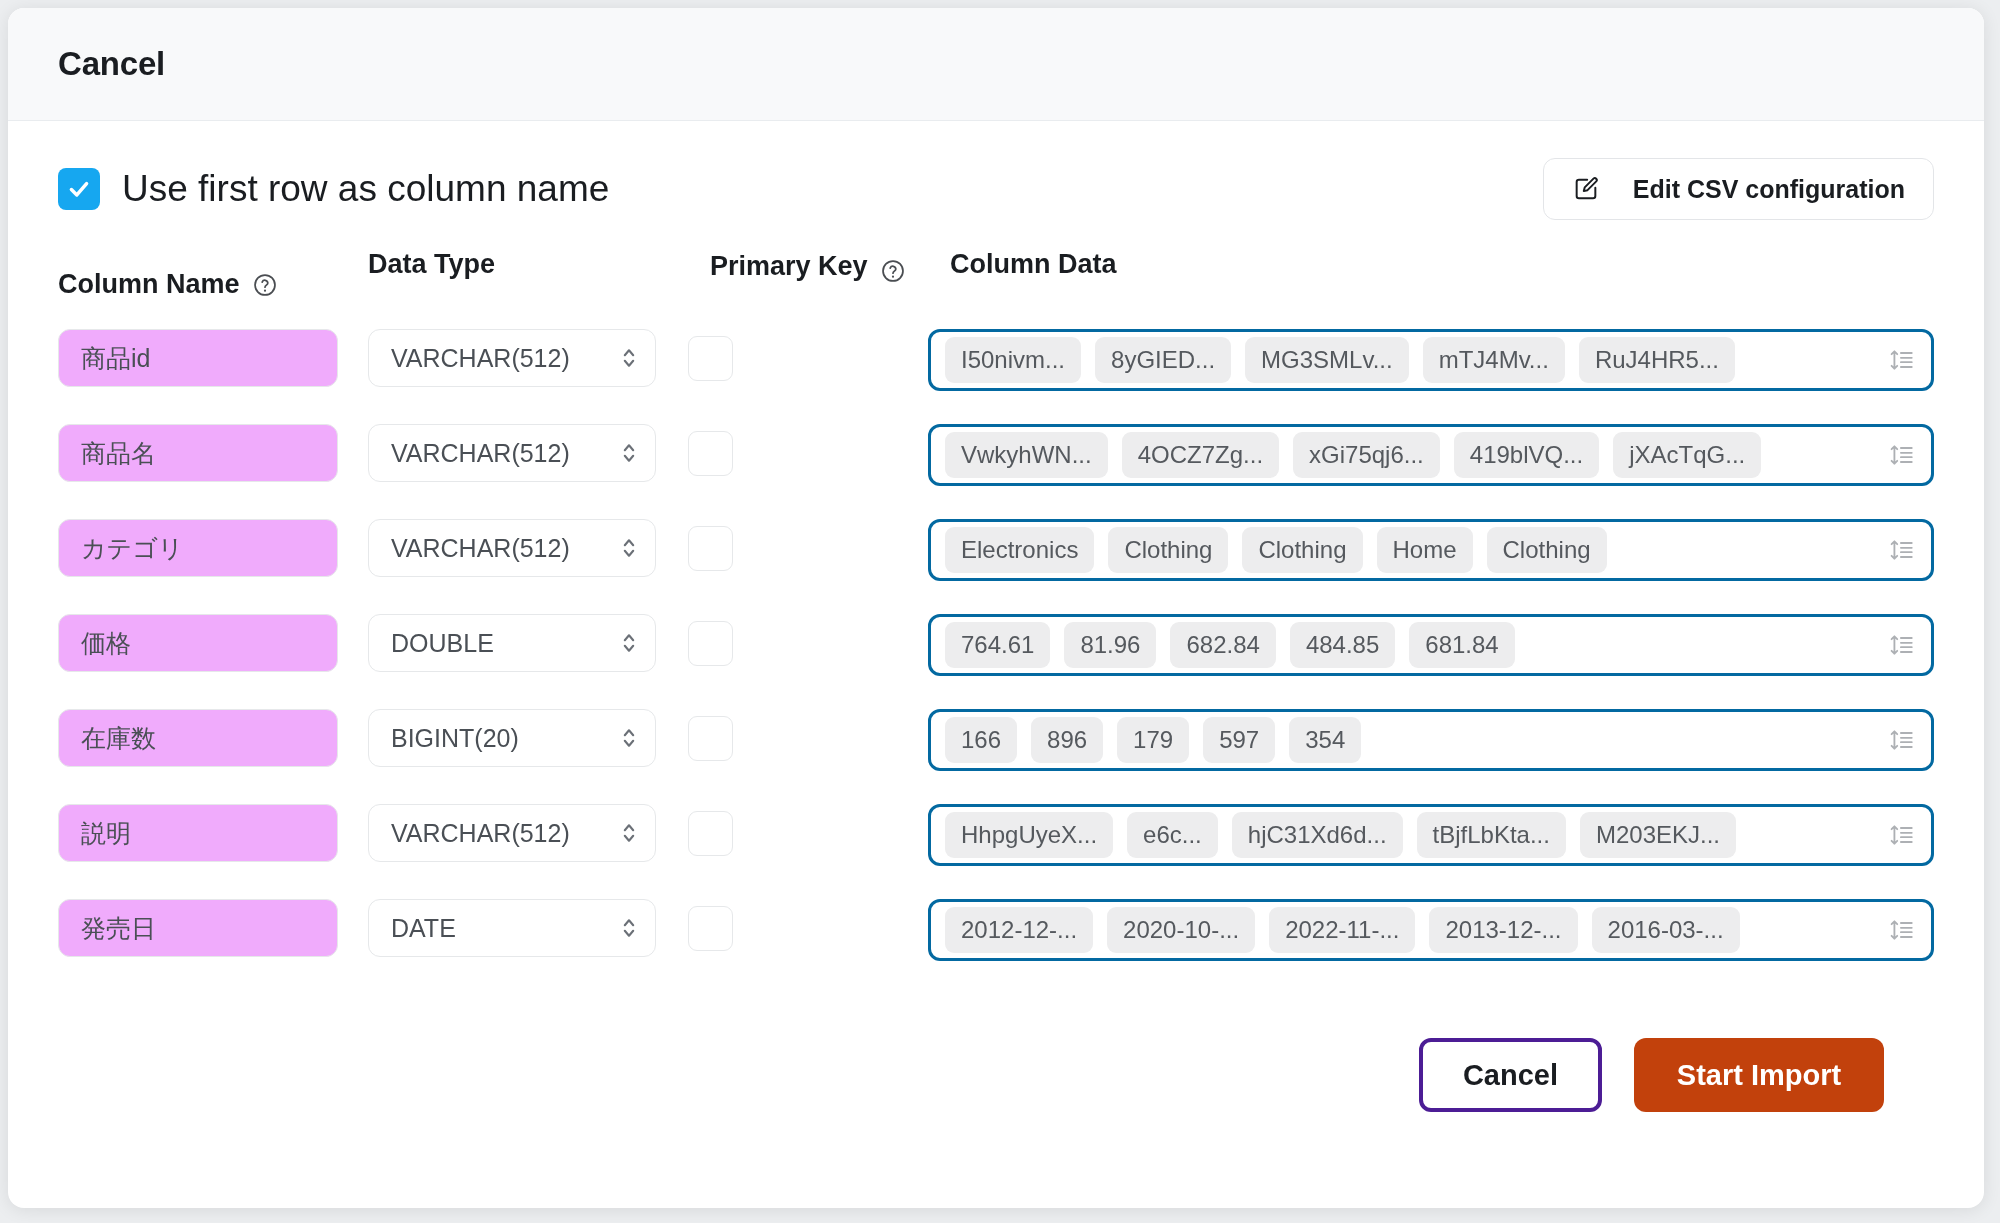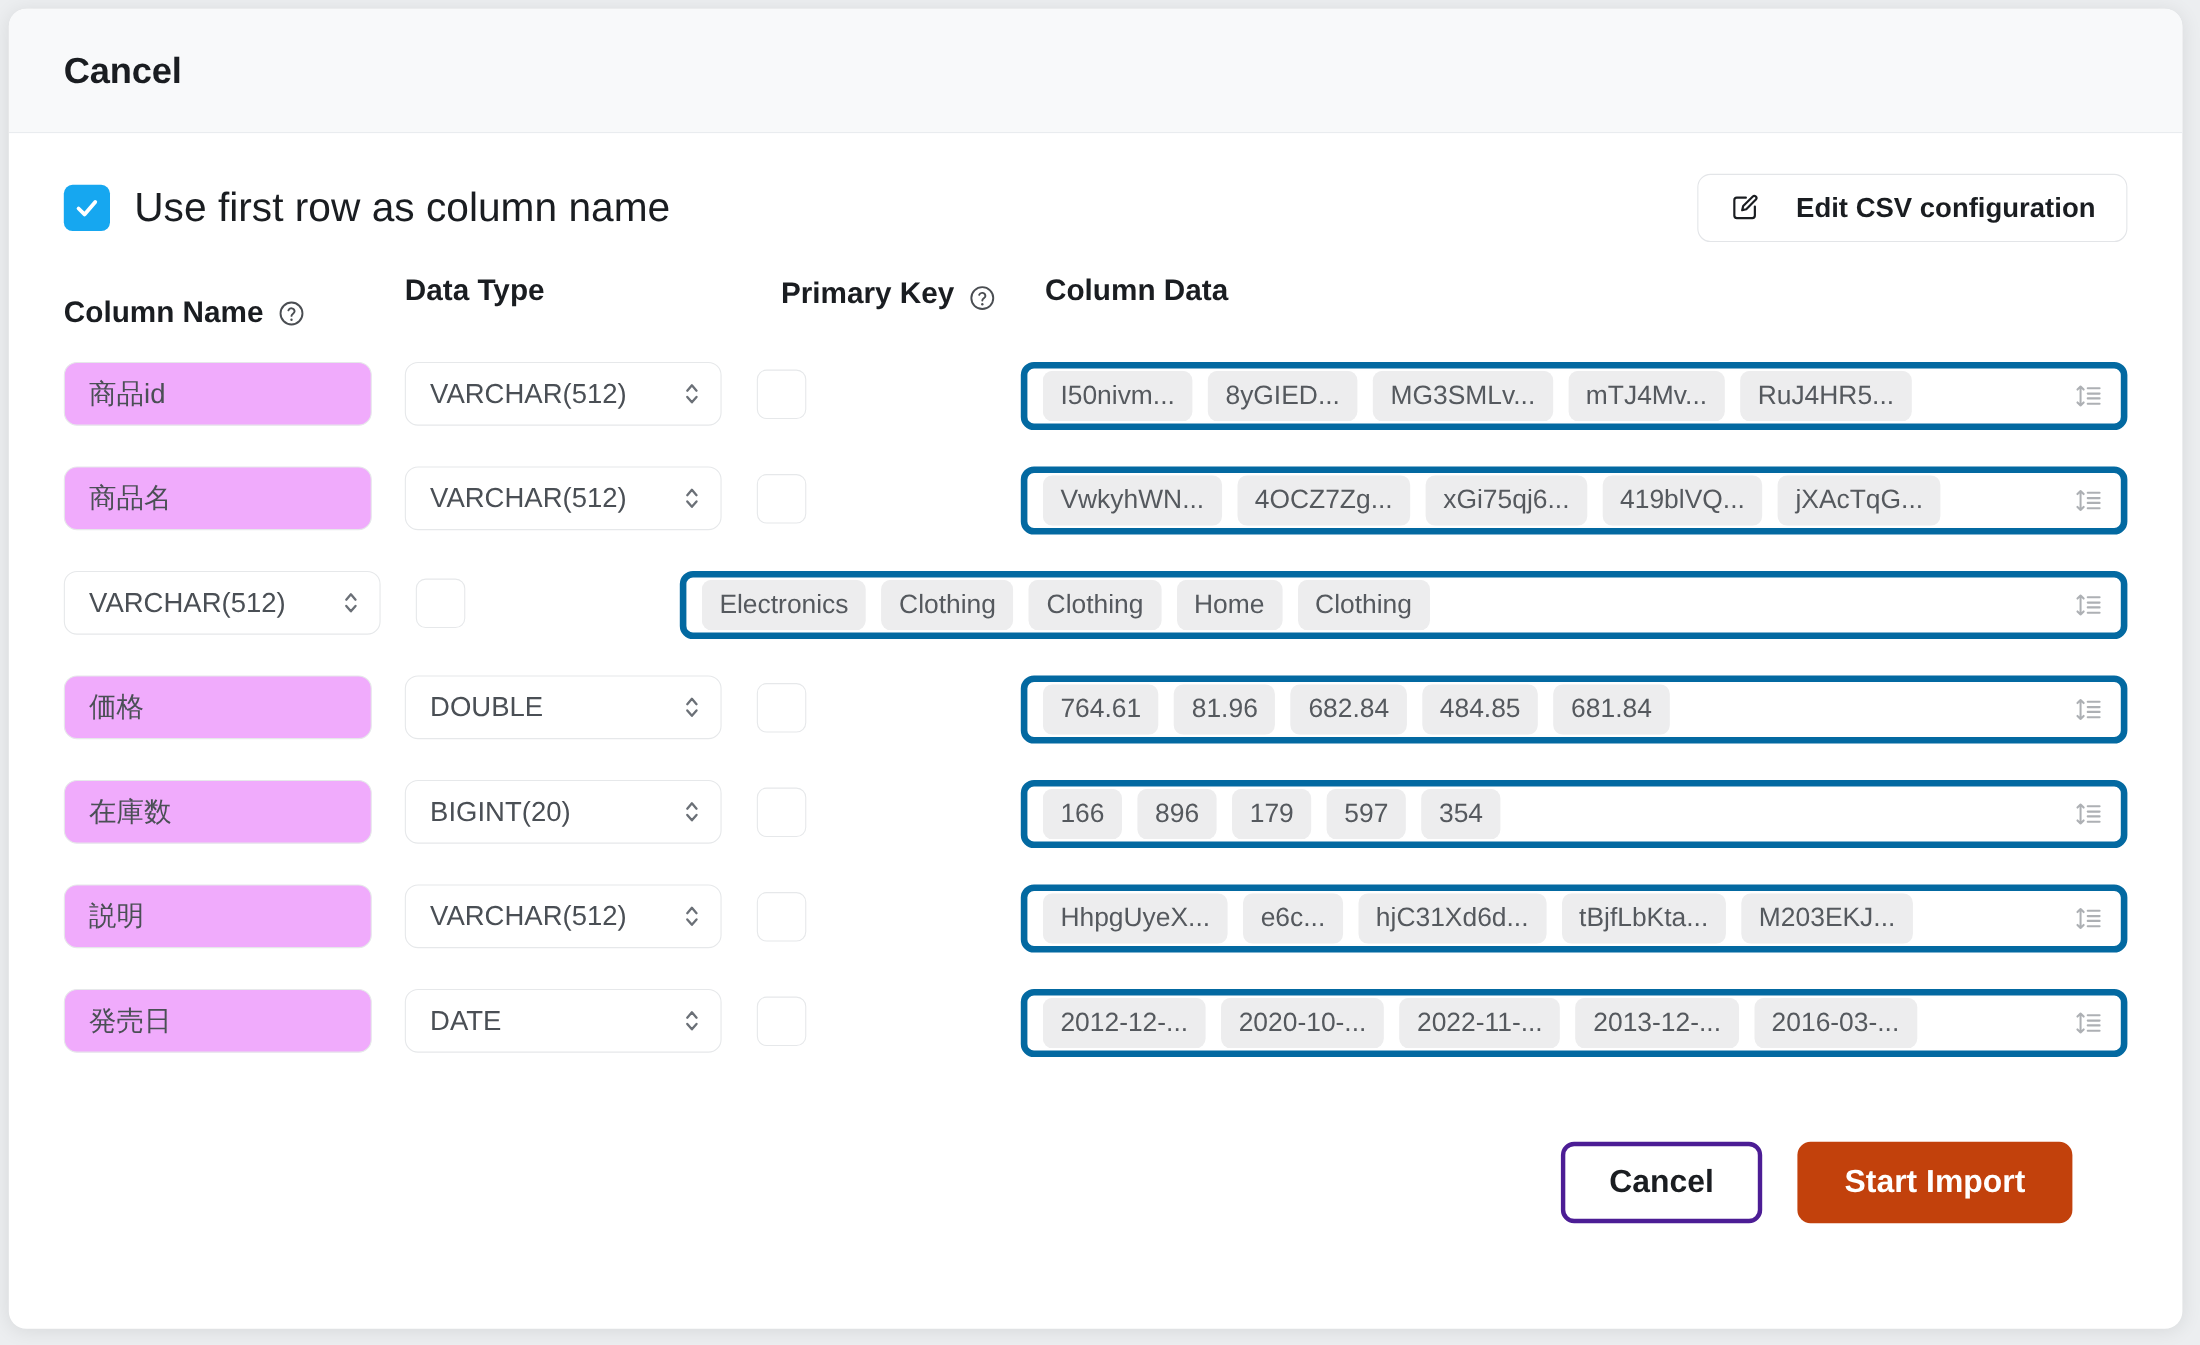--- a/index.html
+++ b/index.html
@@ -115,21 +115,21 @@
     transform: translateY(-50%);
     width: 18px; height: 28px; pointer-events: none;
   }
   .pk-box {
     width: 45px; height: 45px; margin-top: 7px;
     border: 1px solid #e6e8ea; border-radius: 9px;
     background: #fff; cursor: pointer;
   }
   .data-box {
     width: 100%; min-height: 62px;
-    border: 6px solid #0369a1; border-radius: 12px;
+    border: 3px solid #0369a1; border-radius: 12px;
     background: #fff;
     display: flex; align-items: center;
     padding: 0 16px 0 14px; gap: 28px;
     overflow: hidden;
   }
   .chips { display: flex; align-items: center; gap: 14px; flex: 1 1 auto; overflow: hidden; }
   .chip {
     background: #ededee; border-radius: 9px;
     font-size: 24px; color: #55595e;
     padding: 9px 16px; white-space: nowrap;
@@ -271,20 +271,23 @@
                   <span class="chip">jXAcTqG...</span>
                 </div>
                 <svg class="rows-ico" viewBox="0 0 24 24" fill="none">
                   <path d="M5 4 L5 20 M2.4 6.6 L5 4 L7.6 6.6 M2.4 17.4 L5 20 L7.6 17.4" stroke="#6b7077" stroke-width="1.7" stroke-linecap="round" stroke-linejoin="round"></path>
                   <path d="M11 5.5h10M11 10h10M11 14h10M11 18.5h10" stroke="#6b7077" stroke-width="1.7" stroke-linecap="round"></path>
                 </svg>
               </div>
             </div>
           </div>
           <div class="trow">
+            <div class="col-name cell">
+              <div class="inp">カテゴリ</div>
+            </div>
             <div class="col-type cell">
               <div class="sel-wrap">
                 <div class="sel">VARCHAR(512)</div>
                 <svg class="sel-ico" viewBox="0 0 12 20" fill="none">
                   <path d="M3 8 L6 4.5 L9 8" stroke="#6b7077" stroke-width="1.5" stroke-linecap="round" stroke-linejoin="round"></path>
                   <path d="M3 12 L6 15.5 L9 12" stroke="#6b7077" stroke-width="1.5" stroke-linecap="round" stroke-linejoin="round"></path>
                 </svg>
               </div>
             </div>
             <div class="col-pk cell">

